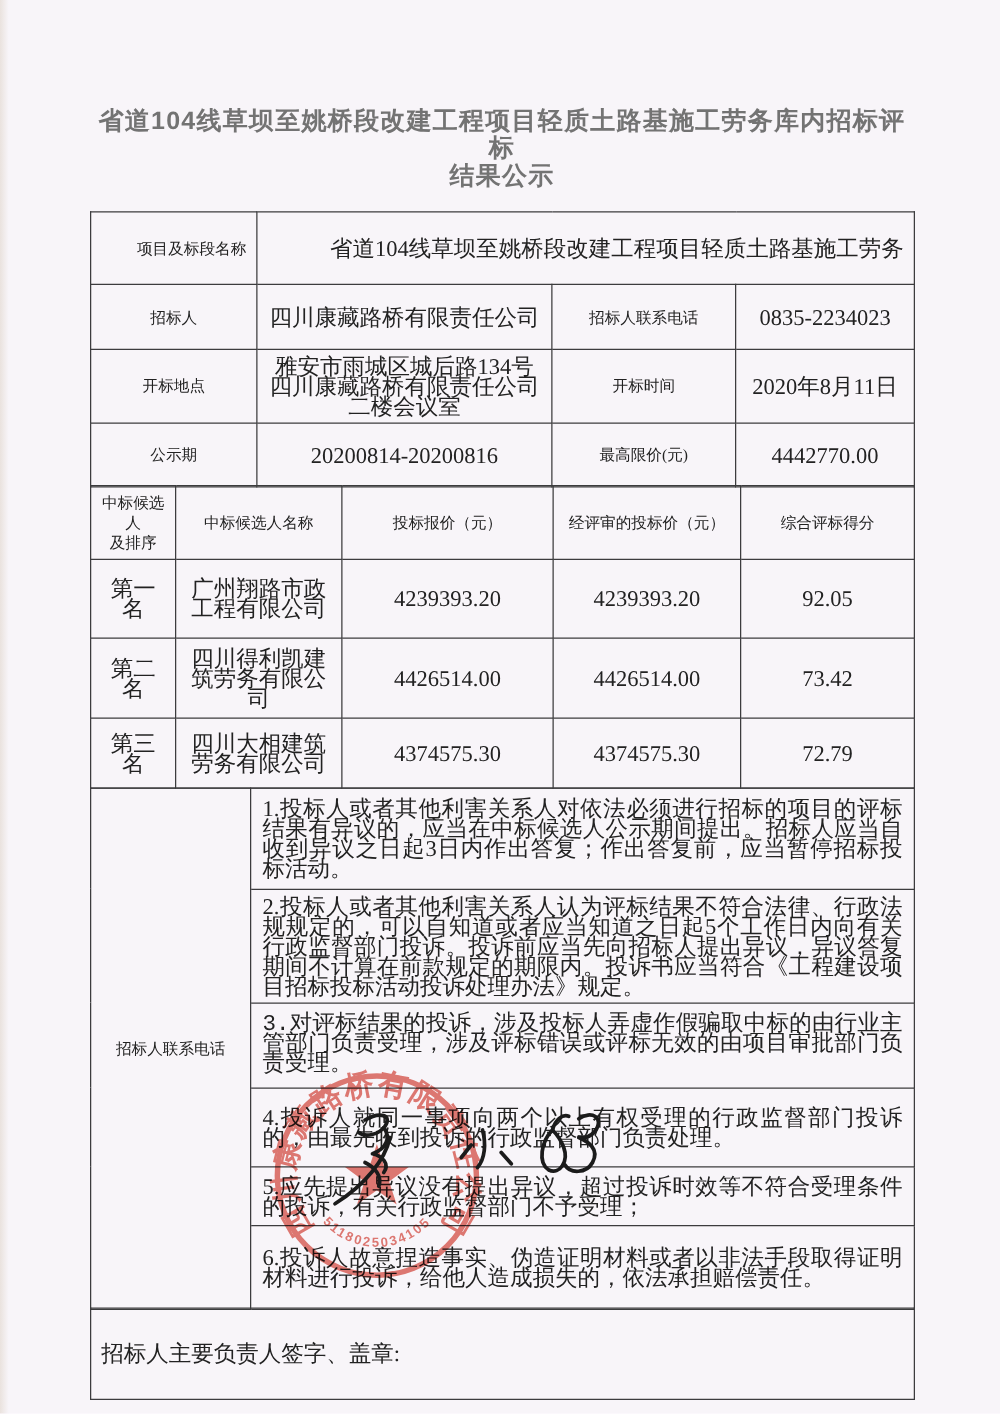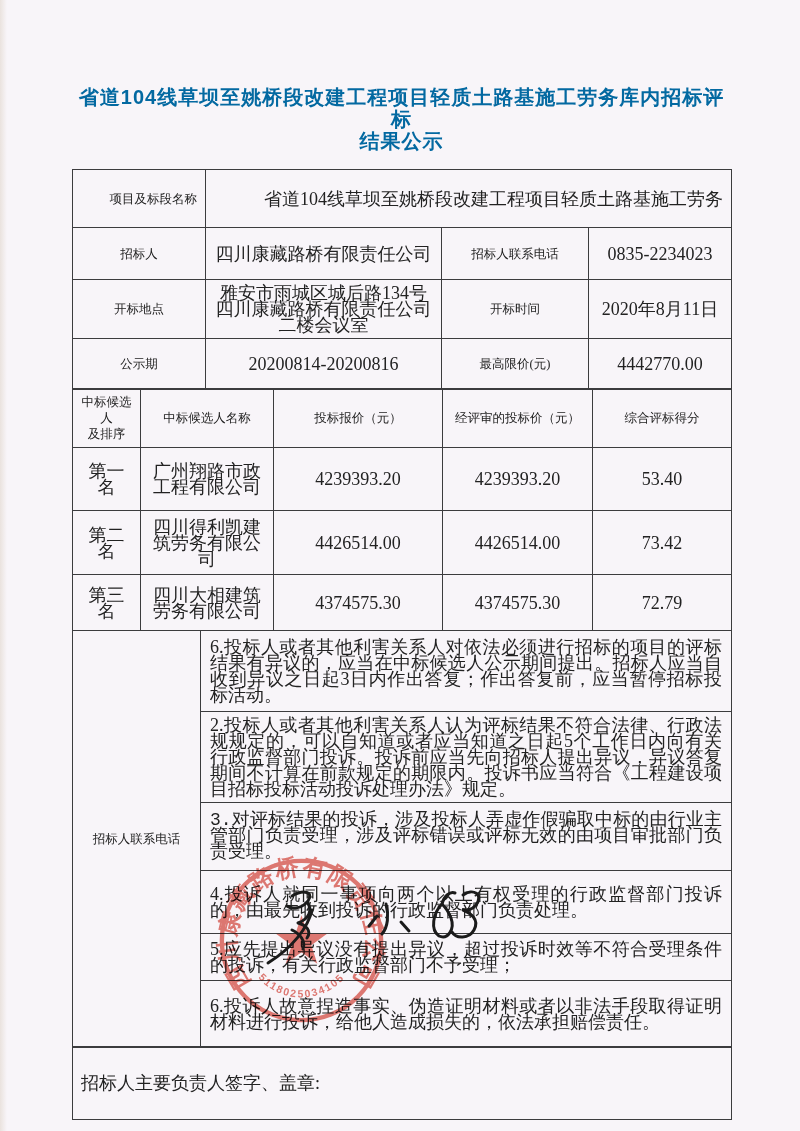--- a/index.html
+++ b/index.html
@@ -14,21 +14,21 @@
   .page::before{
     content:"";position:absolute;left:0;top:0;bottom:0;width:7px;
     background:linear-gradient(90deg,#ded3c8,rgba(248,245,249,0));
     opacity:.55;pointer-events:none;
   }
   .doc{position:absolute;left:72px;top:86px;width:659px;}
   .title{
     font-family:"Liberation Sans", sans-serif;
     font-weight:bold;font-size:20px;line-height:22px;
     text-align:center;letter-spacing:1px;
-    margin:0 0 17px 0;color:#0369a1;
+    margin:0 0 17px 0;color:#737373;
   }
   table{border-collapse:collapse;table-layout:fixed;width:659px;background:transparent;}
   table + table{margin-top:-1.6px;}
   td{
     border:1.6px solid #3c3c3e;
     font-size:18px;line-height:16px;
     padding:4px 8px;
     text-align:center;vertical-align:middle;
     word-break:break-all;
   }
@@ -108,21 +108,21 @@
         <td class="lbl">中标候选人名称</td>
         <td class="lbl">投标报价（元）</td>
         <td class="lbl">经评审的投标价（元）</td>
         <td class="lbl">综合评标得分</td>
       </tr>
       <tr class="h54">
         <td>第一名</td>
         <td>广州翔路市政工程有限公司</td>
         <td>4239393.20</td>
         <td>4239393.20</td>
-        <td>53.40</td>
+        <td>92.05</td>
       </tr>
       <tr class="h55">
         <td>第二名</td>
         <td>四川得利凯建筑劳务有限公司</td>
         <td>4426514.00</td>
         <td>4426514.00</td>
         <td>73.42</td>
       </tr>
       <tr class="h47">
         <td>第三名</td>
@@ -135,21 +135,21 @@
       </table>
 
     <table>
       <colgroup>
           <col style="width:128px">
           <col style="width:531px">
         </colgroup>
       <tbody>
           <tr class="h70">
         <td class="lbl" rowspan="6">招标人联系电话</td>
-        <td class="note">6.投标人或者其他利害关系人对依法必须进行招标的项目的评标结果有异议的，应当在中标候选人公示期间提出。招标人应当自收到异议之日起3日内作出答复；作出答复前，应当暂停招标投标活动。</td>
+        <td class="note">1.投标人或者其他利害关系人对依法必须进行招标的项目的评标结果有异议的，应当在中标候选人公示期间提出。招标人应当自收到异议之日起3日内作出答复；作出答复前，应当暂停招标投标活动。</td>
       </tr>
       <tr class="h78">
             <td class="note">2.投标人或者其他利害关系人认为评标结果不符合法律、行政法规规定的，可以自知道或者应当知道之日起5个工作日内向有关行政监督部门投诉。投诉前应当先向招标人提出异议，异议答复期间不计算在前款规定的期限内。投诉书应当符合《工程建设项目招标投标活动投诉处理办法》规定。</td>
           </tr>
       <tr class="h57">
             <td class="note">3.对评标结果的投诉，涉及投标人弄虚作假骗取中标的由行业主管部门负责受理，涉及评标错误或评标无效的由项目审批部门负责受理。</td>
           </tr>
       <tr class="h52">
             <td class="note">4.投诉人就同一事项向两个以上有权受理的行政监督部门投诉的，由最先收到投诉的行政监督部门负责处理。</td>
           </tr>

